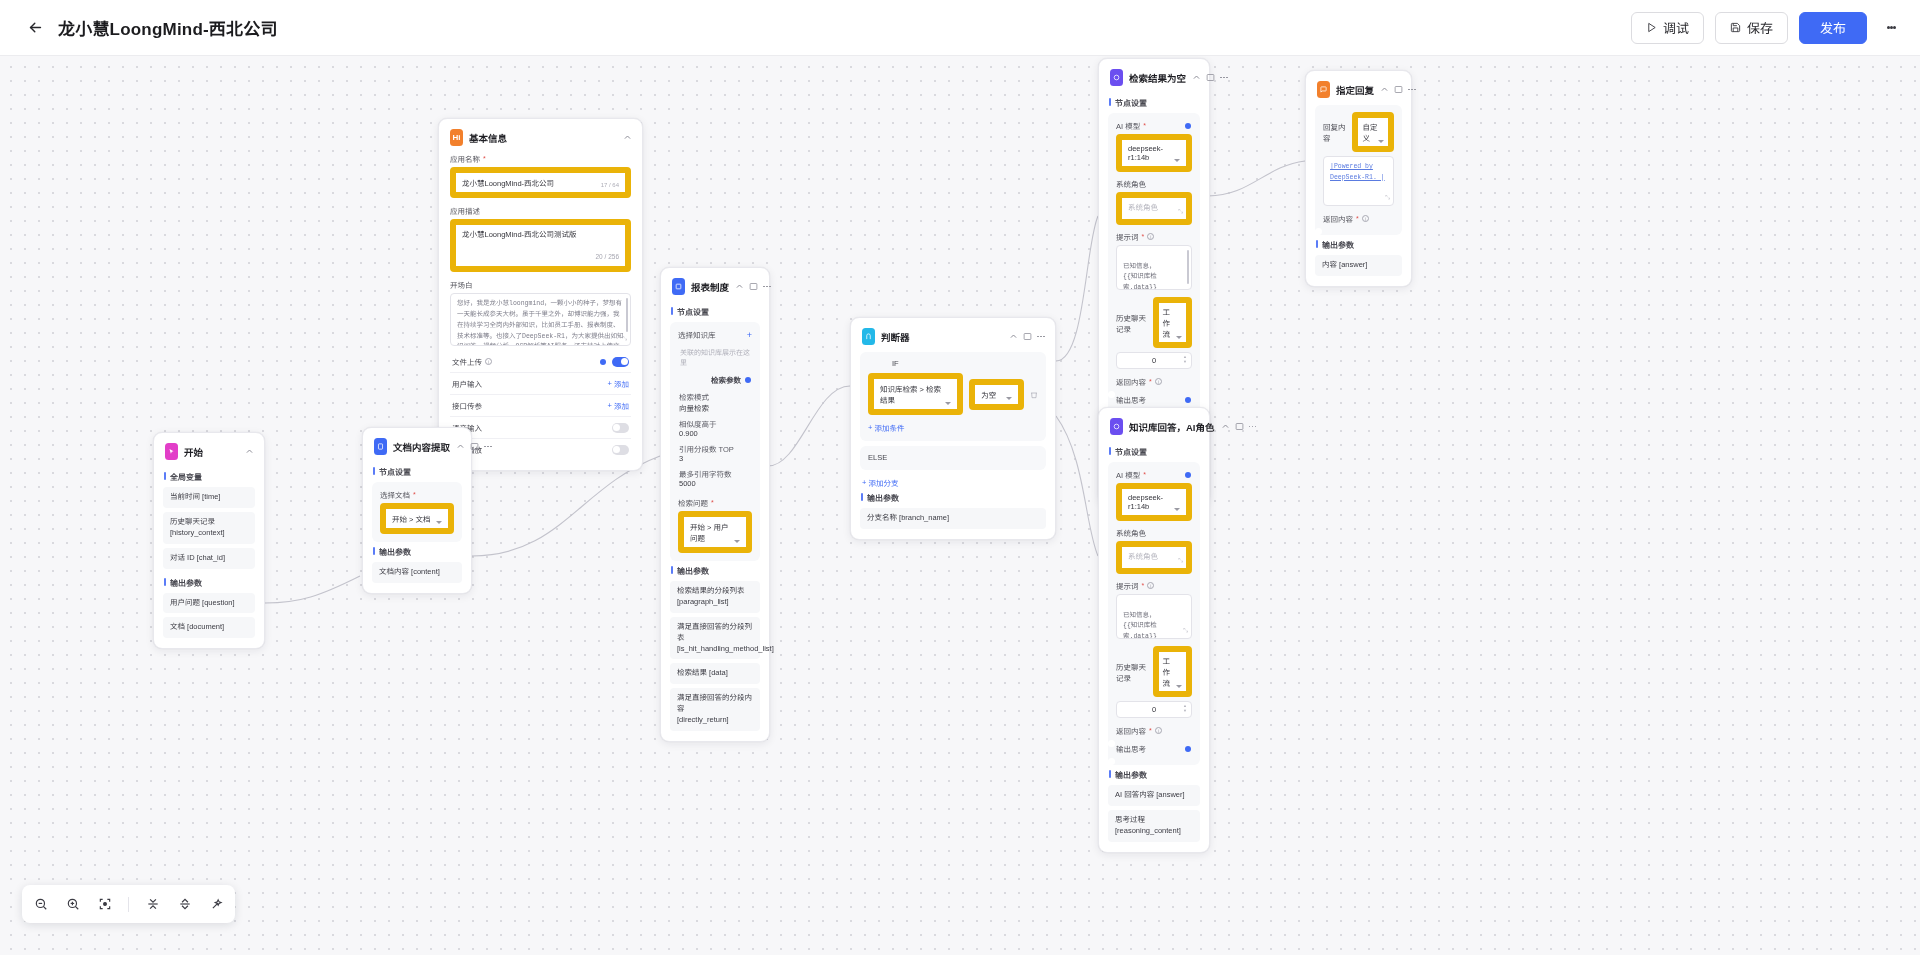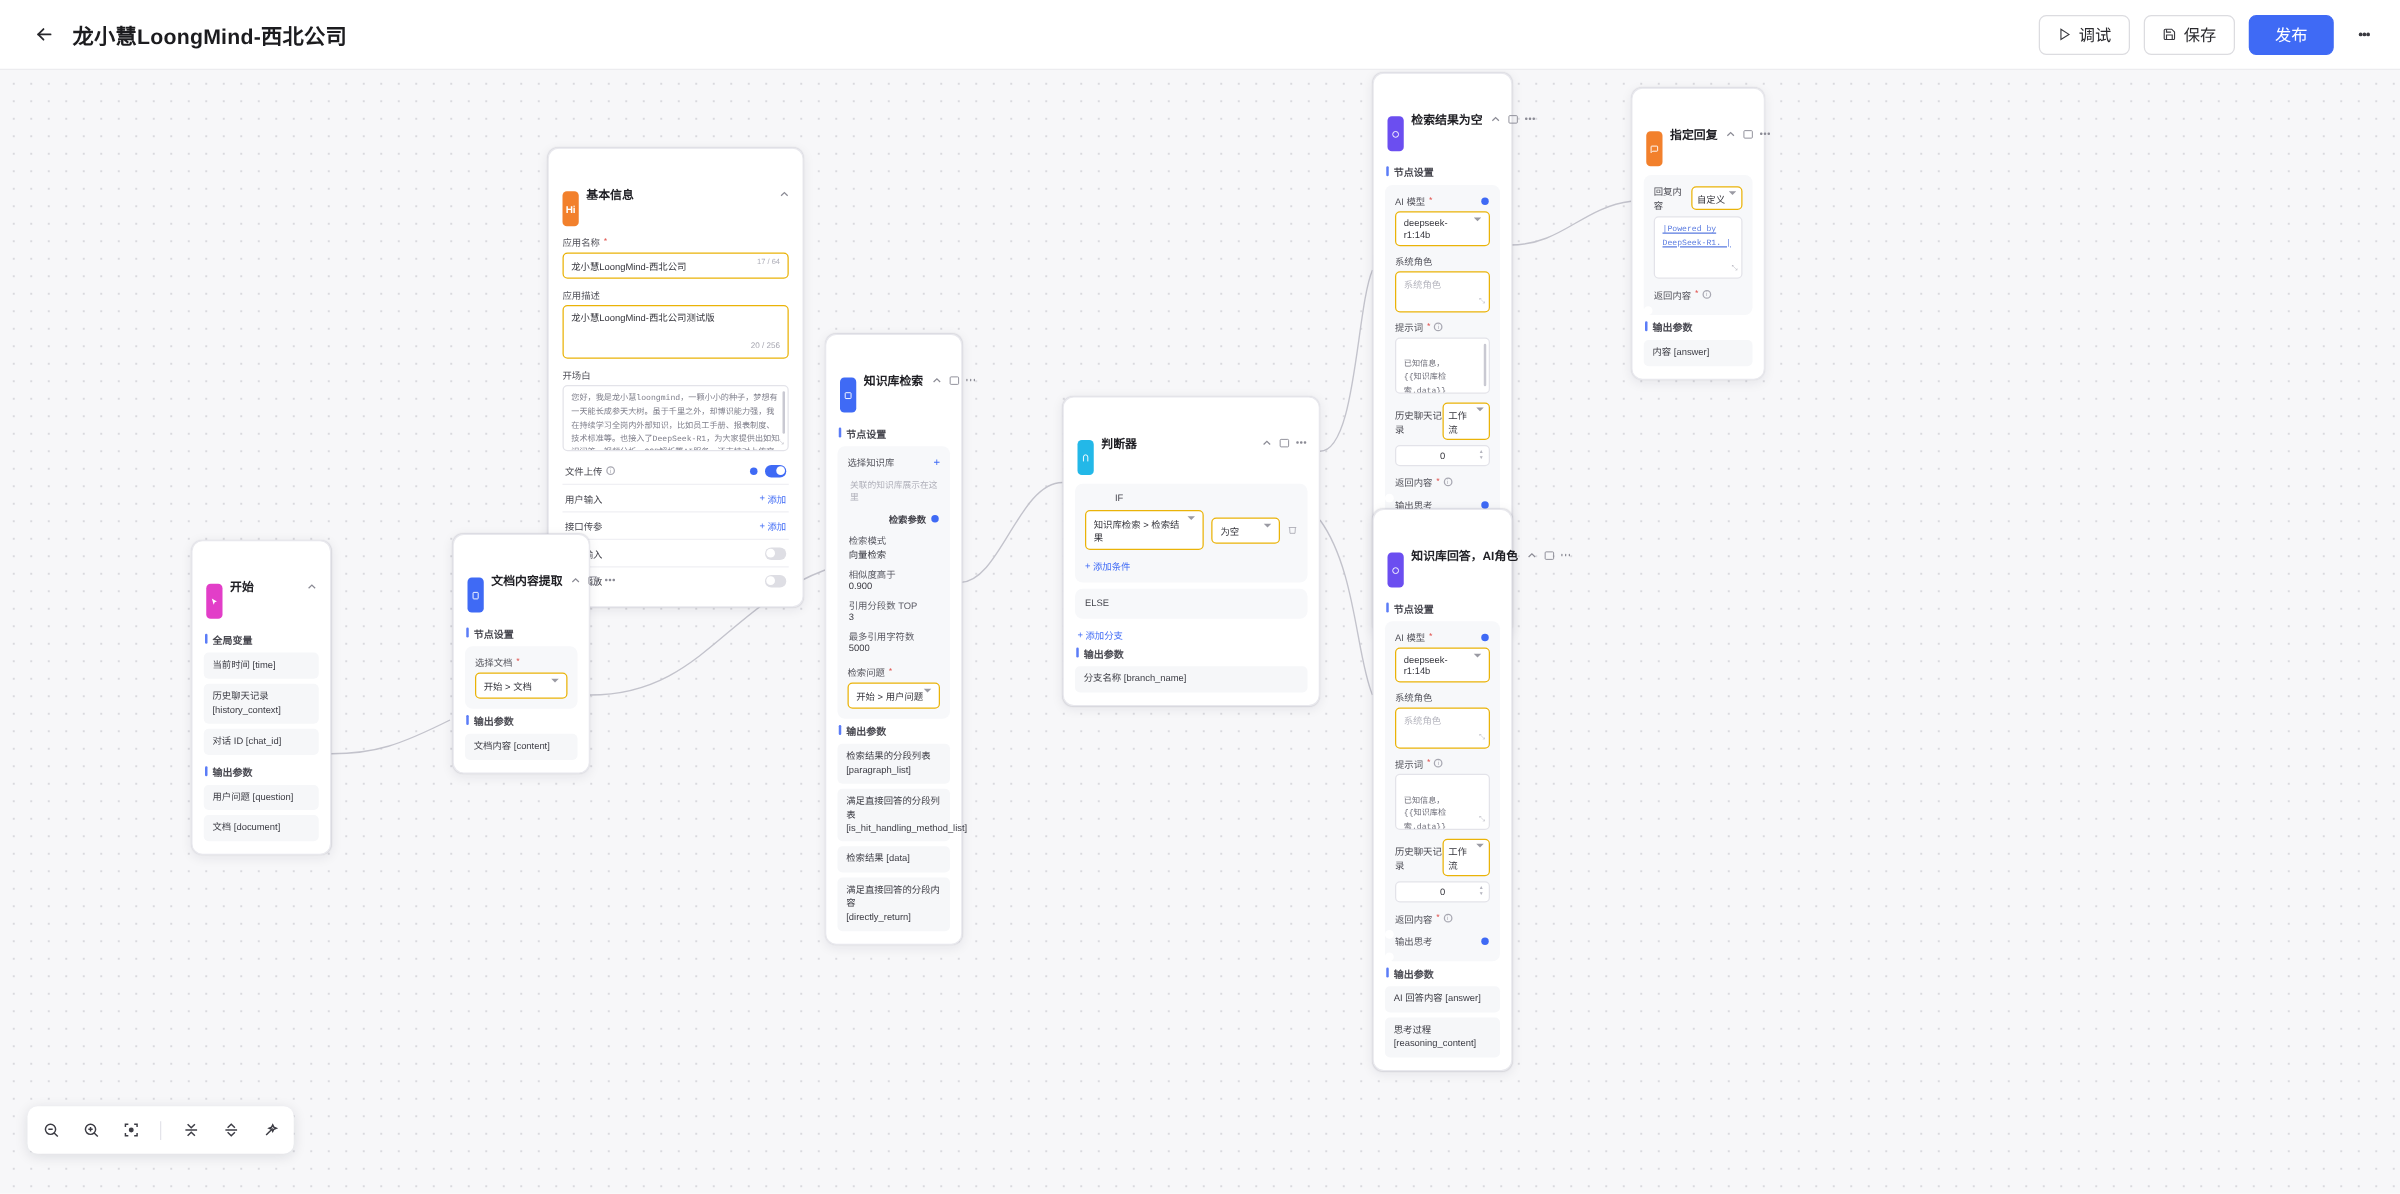--- a/index.html
+++ b/index.html
@@ -55,23 +55,23 @@
 
   
   .node {
     position: absolute; background: #fff; border-radius: 9px;
     border: 1px solid #e8e8ed;
     box-shadow: 0 2px 9px rgba(22,25,48,.08), 0 0 1px rgba(22,25,48,.12);
     padding: 9px 9px 10px 9px;
   }
   .node-hd { display: flex; align-items: center; gap: 6px; padding: 1px 1px 7px 2px; }
   .node-ico {
-    width: 13px; height: 28px; border-radius: 3.5px; flex: none;
+    width: 13px; height: 17px; border-radius: 3.5px; flex: none;
     display: flex; align-items: center; justify-content: center;
-    color: #fff; font-size: 8px; font-weight: 700; margin-top: 24px;
+    color: #fff; font-size: 8px; font-weight: 700;
   }
   .node-ttl { font-size: 9.5px; font-weight: 700; color: #1f1f24; white-space: nowrap; }
   .node-acts { margin-left: auto; display: flex; align-items: center; gap: 5px; color: #8b8b95; }
   .ic { width: 9px; height: 9px; display:flex; align-items:center; justify-content:center; cursor: pointer;}
   .ic svg { display:block; }
   .dots3 { display:flex; gap:1.5px; align-items:center; cursor:pointer;}
   .dots3 i { width:1.6px; height:1.6px; border-radius:50%; background:#8b8b95; display:block;}
 
   .sect-ttl {
     font-size: 8px; color: #4a4a52; font-weight: 700; padding: 4px 0 5px 7px;
@@ -80,23 +80,23 @@
   .sect-ttl::before {
     content:""; position:absolute; left:1px; top:5px; width:2px; height:8px;
     background:#5b7cf7; border-radius:1px;
   }
   .panel { background: #f7f8fa; border-radius: 6px; padding: 7px 8px 8px; }
 
   .fld-lbl { font-size: 7.5px; color: #54545c; margin-bottom: 3px; display:flex; align-items:center; gap:3px;}
   .req { color: #e0504b; font-size: 7px; }
   .fld-lbl .gear { margin-left:auto; color:#3f6af5; }
   .input, .select, .textarea {
-    background:#fff; border:1px solid #eab308; border-radius:4px;
+    background:#fff; border:6px solid #eab308; border-radius:4px;
     font-size: 7.5px; color:#35353c; padding: 4px 6px; width:100%;
-    display:flex; align-items:flex-start; min-height: 15px;
+    display:flex; align-items:flex-end; min-height: 15px;
   }
   .textarea { display:block; min-height: 30px; line-height: 1.6; position: relative; }
   .textarea.ph { color:#b6b6bf; }
   .select { justify-content: space-between; }
   .caret { width:0;height:0;border-left:3px solid transparent;border-right:3px solid transparent;border-top:3.2px solid #9a9aa3; flex:none;}
   .cnt { font-size:6.5px; color:#a6a6b0; text-align:right; margin-top:2px;}
   .hint { font-size:7px; color:#b0b0ba; padding: 4px 2px 2px;}
 
   .out-item {
     background:#f6f7f9; border-radius:4px; font-size:7.5px; color:#3c3c44;
@@ -323,21 +323,21 @@
     <div class="out-item" style="margin-bottom:0;">文档内容 [content]</div>
   </div>
 
   <div class="node" style="left:660px; top:211px; width:110px;">
     <div class="node-hd">
       <div class="node-ico" style="background:#3f6af5;">
         <svg width="7" height="7" viewBox="0 0 24 24" fill="none" stroke="#fff" stroke-width="2.6">
             <rect x="4" y="4" width="16" height="16" rx="2"></rect>
           </svg>
       </div>
-      <div class="node-ttl">知识库检索</div>
+      <div class="node-ttl">报表制度</div>
       <div class="node-acts">
         <div class="ic">
             <svg width="9" height="9" viewBox="0 0 24 24" fill="none" stroke="#8b8b95" stroke-width="2.6">
               <polyline points="5 15 12 8 19 15"></polyline>
             </svg>
           </div>
         <div class="ic">
             <svg width="9" height="9" viewBox="0 0 24 24" fill="none" stroke="#8b8b95" stroke-width="2">
               <rect x="3" y="4" width="18" height="16" rx="2"></rect>
             </svg>

